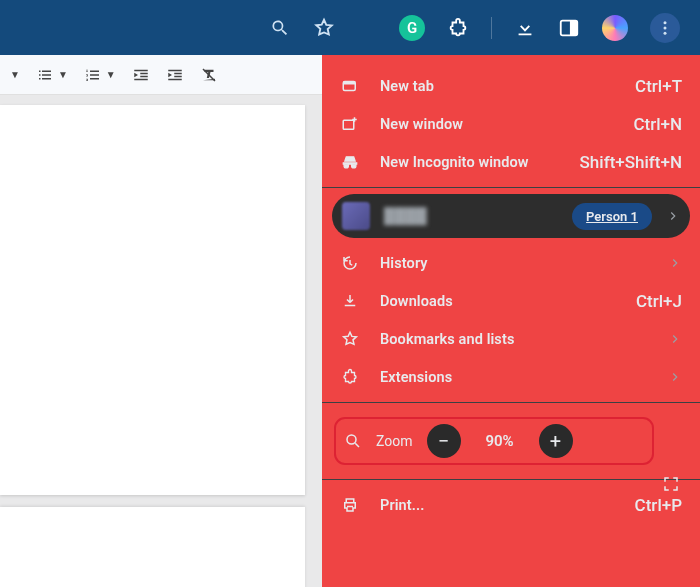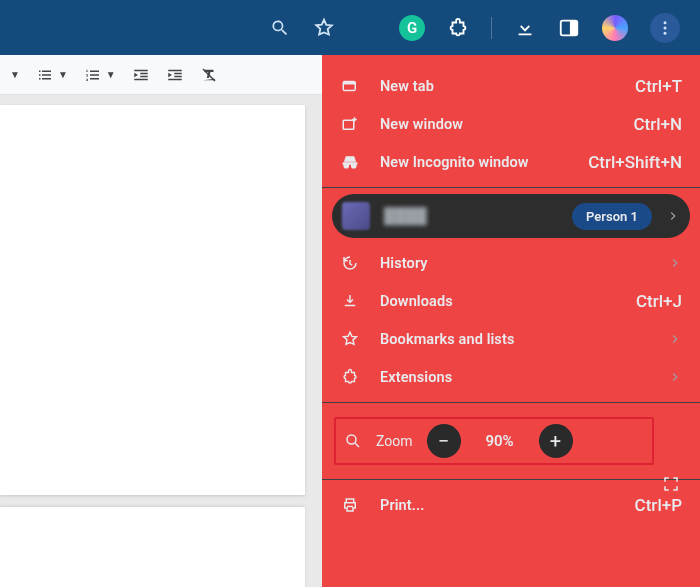--- a/index.html
+++ b/index.html
@@ -64,34 +64,34 @@
     padding:0 18px; gap:20px;
     position:relative;
   }
   .mrow .micon { width:20px; height:20px; display:flex;align-items:center;justify-content:center; fill:#e8eaed; color:#e8eaed; flex-shrink:0;}
   .mrow .mlabel { flex:1; font-size:14.5px; font-weight:600; letter-spacing:0.1px;}
   .mrow .mhint { font-size:17px; color:#e8eaed; font-weight:500;}
   .mrow .chev { width:14px; fill:#9aa0a6; }
   .divider { height:1px; background:#3c4043; margin:6px 0; }
   .profile-row {
     margin:0 10px 6px 10px; border-radius:22px; background:#2d2d2d; height:44px;
-    display:flex; align-items:center; padding:0 10px 0 10px; gap:14px;
+    display:flex; align-items:center; padding:0 10px 0 10px; gap:14px;text-decoration:underline;
   }
   .profile-avatar {
     width:28px;height:28px;border-radius:4px;
     background: linear-gradient(135deg,#6b6bb8,#4a4a88);
     filter: blur(1.2px);
   }
   .profile-name { flex:1; font-size:15px; color:#9aa0a6; filter:blur(2px);}
   .person-pill {
     background:#1a4a87; color:#e8eaed; font-size:13px; font-weight:600;
     padding:6px 14px; border-radius:16px;
   }
   .zoom-box {
-    border:2px solid #d23; margin:2px 46px 2px 12px; border-radius:2px;
+    border:2px solid #d23; margin:2px 46px 2px 12px; border-radius:11px;
     display:flex; align-items:center; height:48px; padding:0 8px 0 8px; gap:14px;
     position:relative;
   }
   .circle-btn {
     width:34px;height:34px;border-radius:50%; background:#2a2a2a;
     display:flex;align-items:center;justify-content:center;
     color:#e8eaed; font-size:20px; font-weight:400;
   }
   .zoom-val { font-size:15px; font-weight:600; width:50px; text-align:center;}
   .fs-btn {
@@ -204,21 +204,21 @@
     <span class="mhint">Ctrl+N</span>
   </div>
 
   <div class="mrow">
     <span class="micon">
       <svg viewBox="0 0 24 24" width="18" height="18">
           <path fill="#e8eaed" d="M5 11l2-6h10l2 6H5zm-2 2h18v2H3zM7 20a3 3 0 100-6 3 3 0 000 6zm10 0a3 3 0 100-6 3 3 0 000 6z" stroke="#e8eaed" stroke-width="1.6"></path>
         </svg>
     </span>
     <span class="mlabel">New Incognito window</span>
-    <span class="mhint">Ctrl+Shift+N</span>
+    <span class="mhint">Shift+Shift+N</span>
   </div>
 
   <div class="divider"></div>
 
   <div class="profile-row">
     <span class="profile-avatar"></span>
     <span class="profile-name">████</span>
     <span class="person-pill">Person 1</span>
     <svg class="chev" viewBox="0 0 24 24" width="14" height="14">
         <path d="M9 6l6 6-6 6" fill="none" stroke="#9aa0a6" stroke-width="2"></path>

